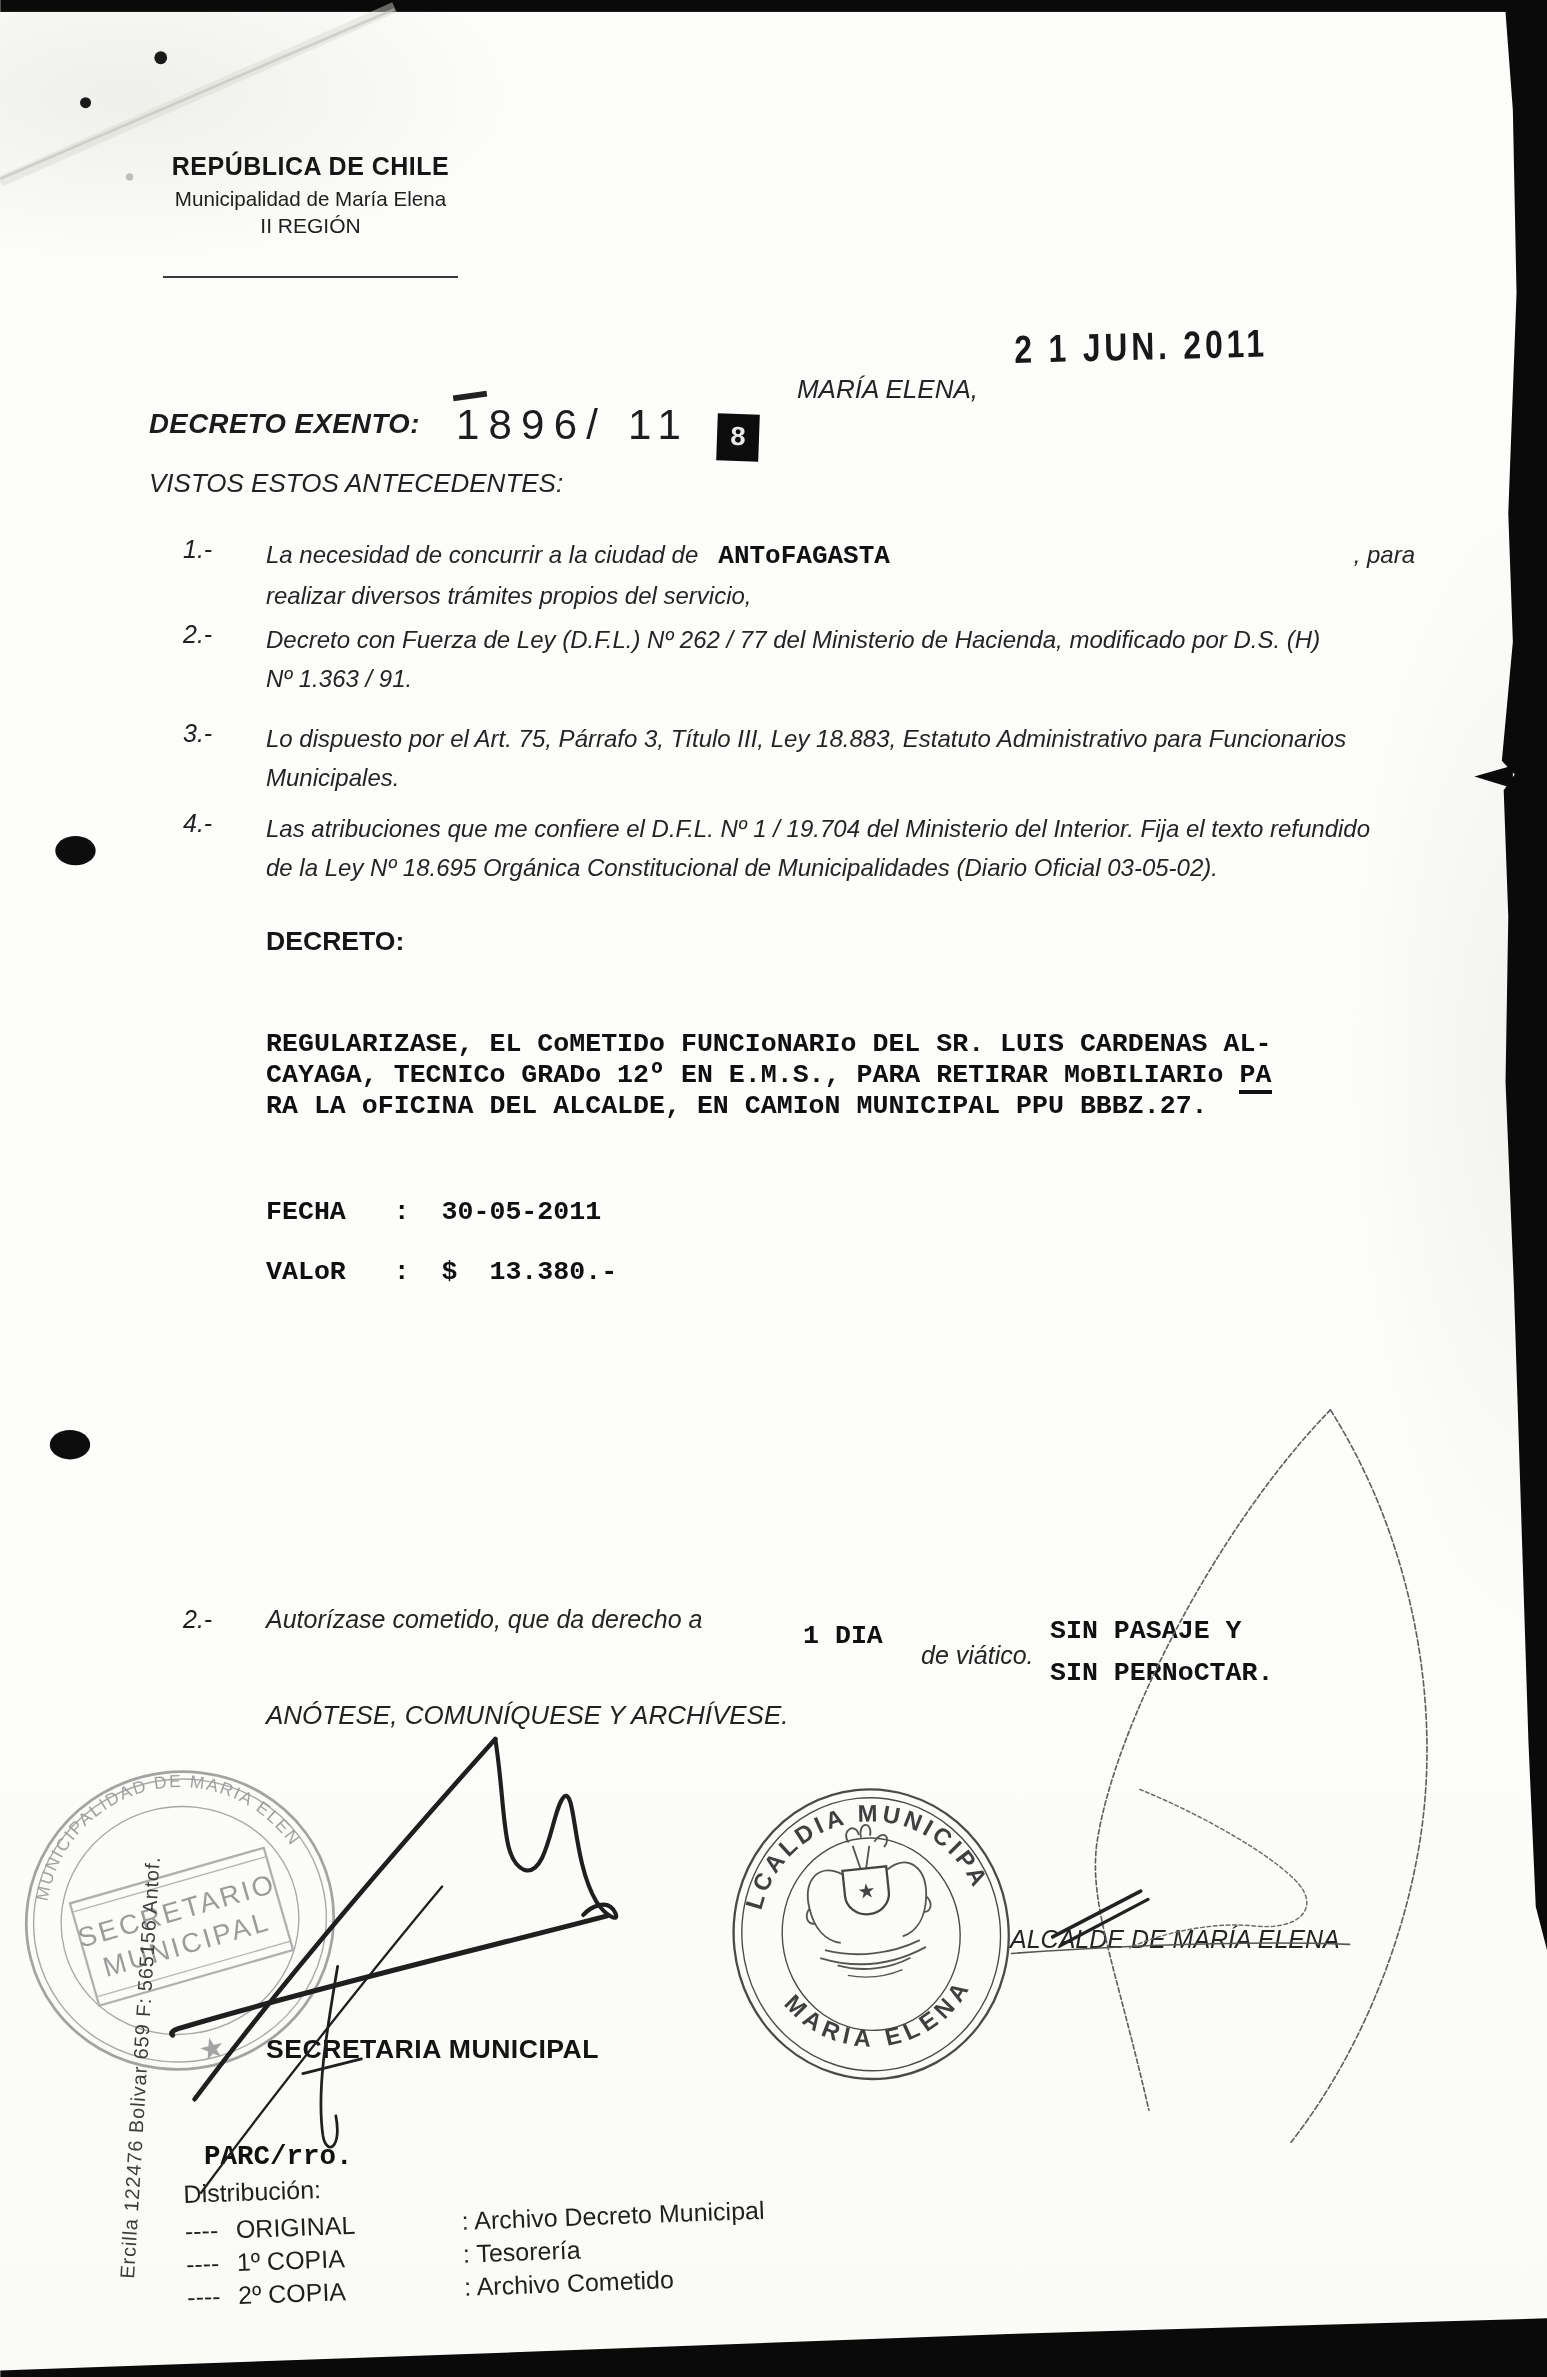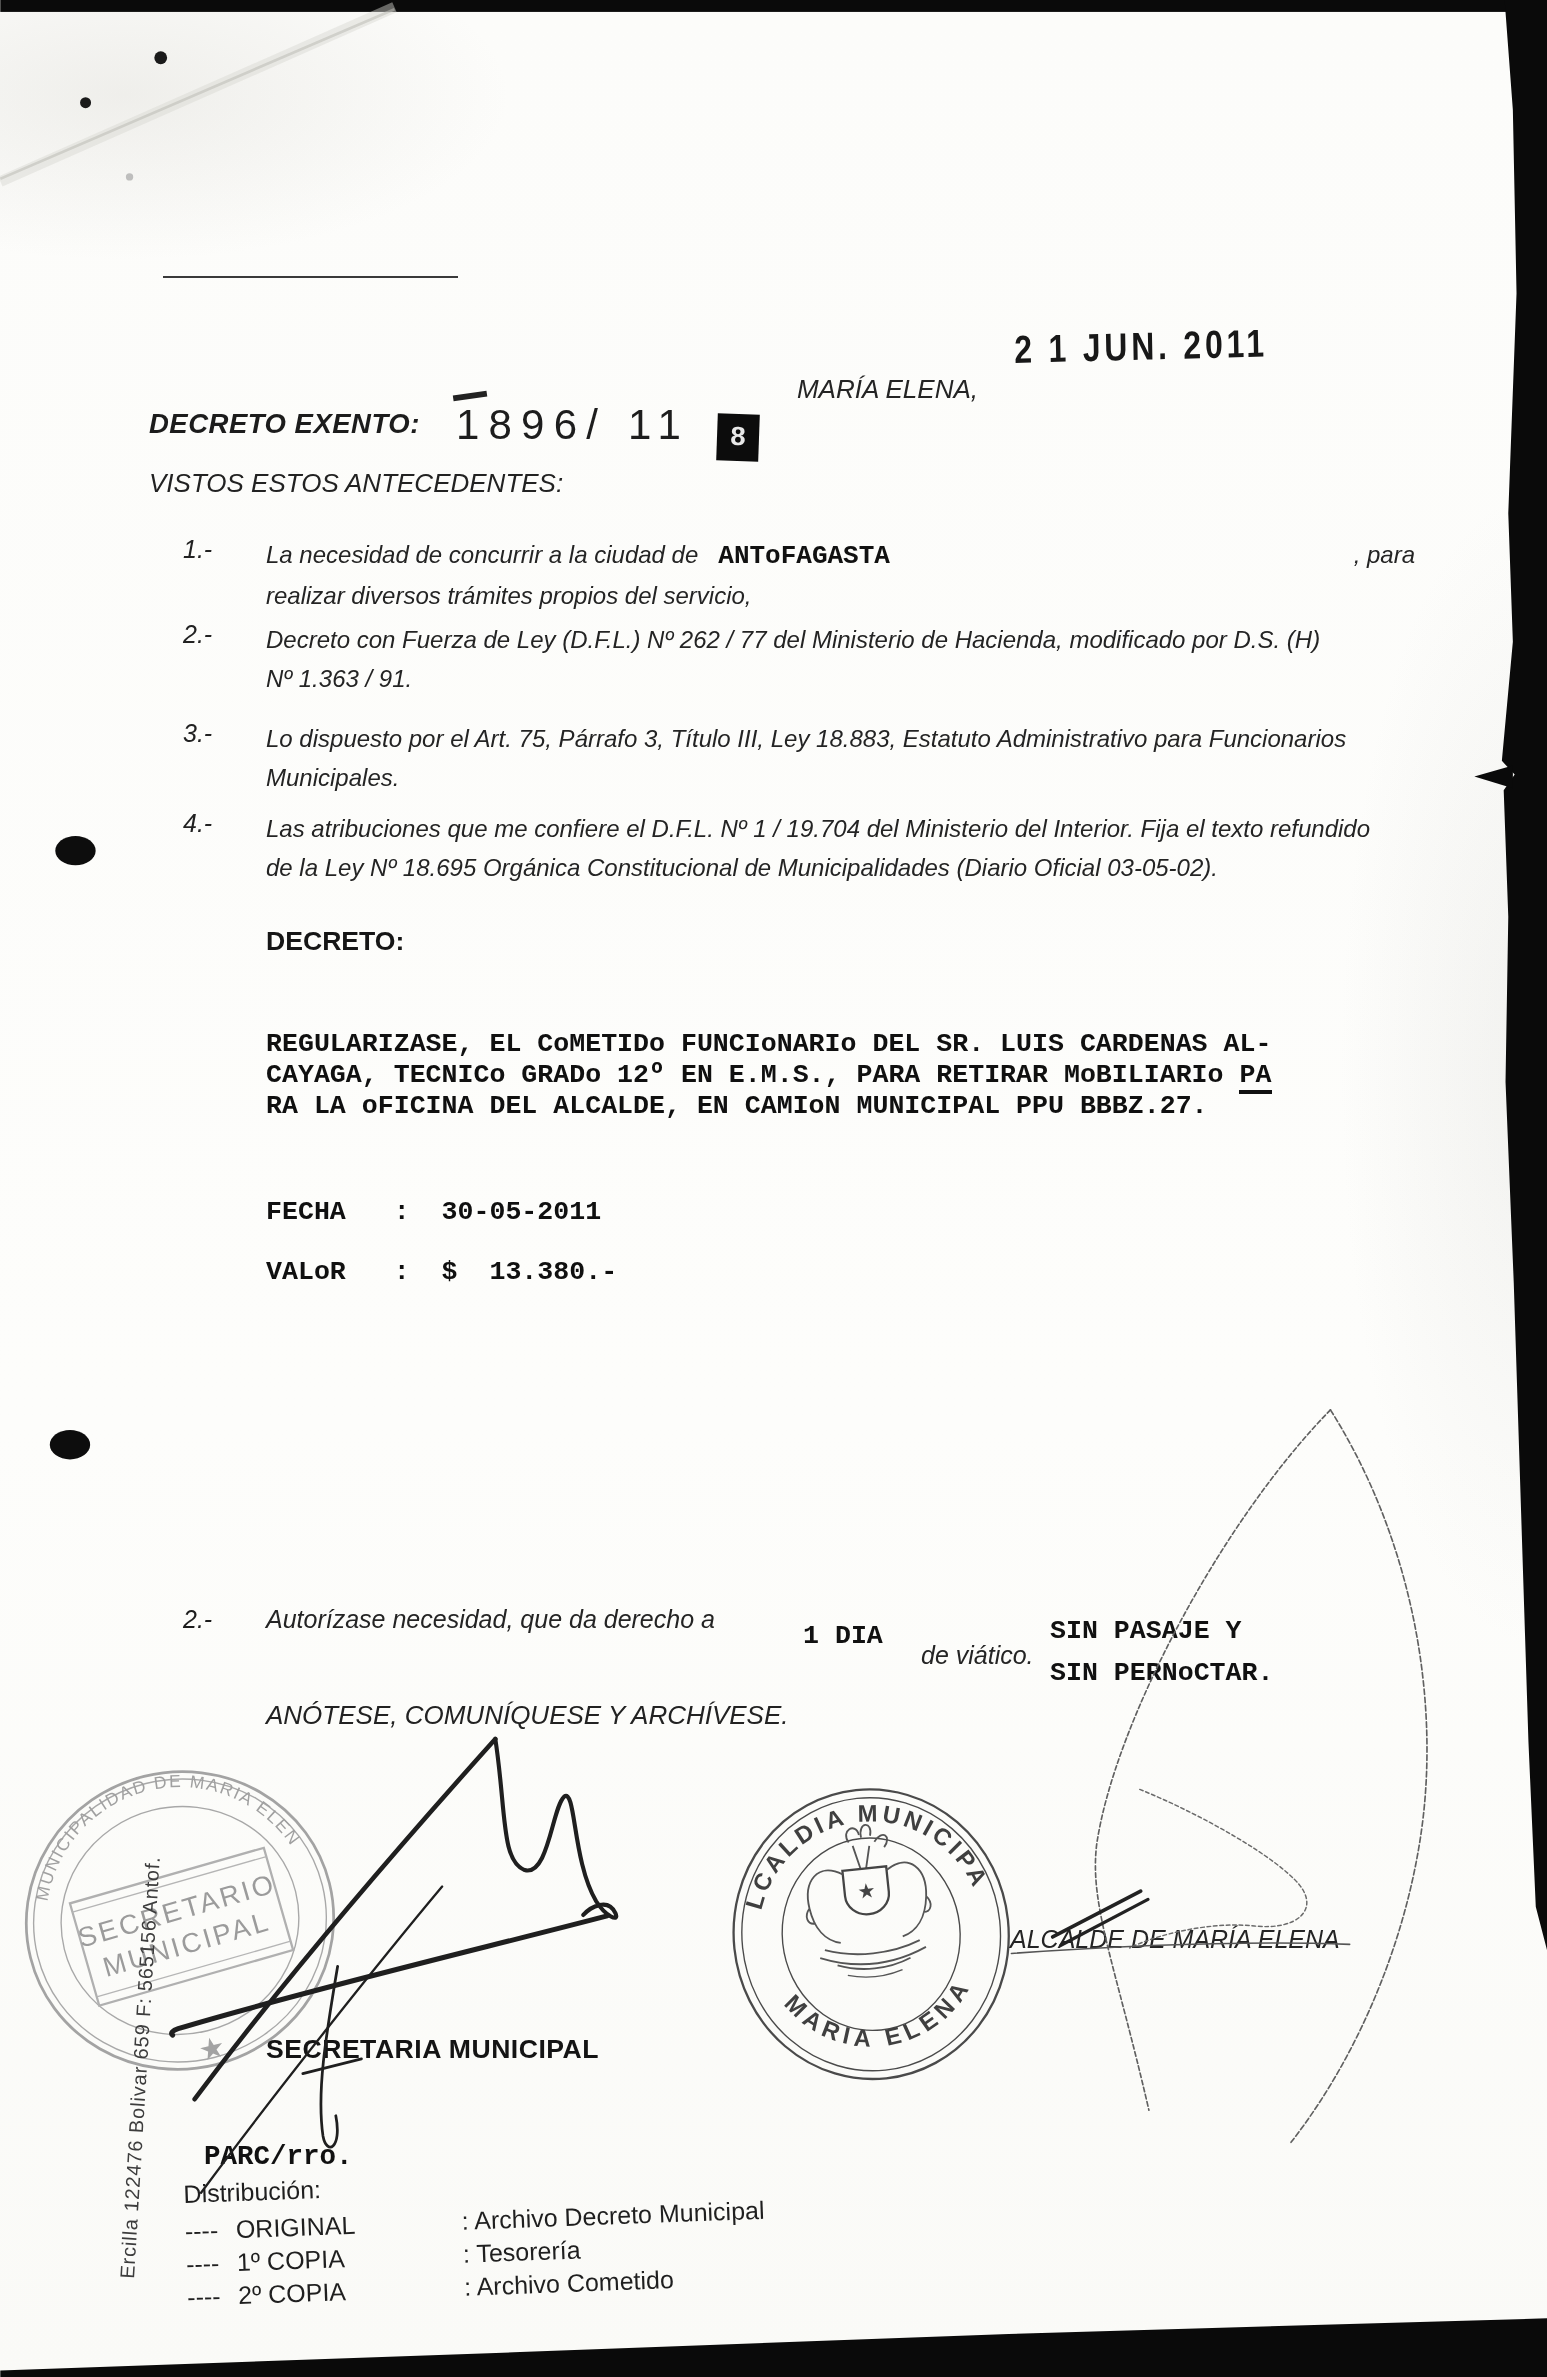--- a/index.html
+++ b/index.html
@@ -141,20 +141,25 @@
         <path d="M -24 -62 L 24 -62 L 24 -34 A 24 22 0 0 1 -24 -34 Z" stroke="#444" stroke-width="2.5"></path>
         <path d="M -24 -58 C -50 -75, -68 -55, -64 -25 C -61 -2, -50 12, -34 16 M -64 -25 C -71 -17, -68 -7, -59 -8"></path>
         <path d="M 24 -58 C 50 -75, 68 -55, 64 -25 C 61 -2, 50 12, 34 16 M 64 -25 C 71 -17, 68 -7, 59 -8"></path>
         <path d="M -52 22 C -20 34, 20 34, 52 22 M -58 30 C -20 46, 20 46, 58 30 M -40 40 C -15 50, 15 50, 40 40"></path>
         <path d="M -30 52 C -10 58, 10 58, 30 52" stroke-width="1.5"></path>
         <text x="0" y="-30" text-anchor="middle" font-size="22" fill="#444" stroke="none" font-family="DejaVu Sans, sans-serif">★</text>
       </g>
     </g>
   </svg>
 
+  <div class="abs hdr">
+    <div class="hdr-title">REPÚBLICA DE CHILE</div>
+    <div class="hdr-sub">Municipalidad de María Elena</div>
+    <div class="hdr-region">II REGIÓN</div>
+  </div>
   <div class="abs hdr-line"></div>
 
   <div class="abs place">MARÍA ELENA,</div>
   <div class="abs datestamp">2 1 JUN. 2011</div>
 
   <div class="abs decreto-exento">DECRETO EXENTO:</div>
   <div class="abs decree-num">1896/ 11</div>
   <div class="abs num-box">8</div>
   <div class="abs num-overline"></div>
 
@@ -190,21 +195,21 @@
 
   <div class="abs tline t1">REGULARIZASE, EL CoMETIDo FUNCIoNARIo DEL SR. LUIS CARDENAS AL-</div>
   <div class="abs tline t2">CAYAGA, TECNICo GRADo 12º EN E.M.S., PARA RETIRAR MoBILIARIo PA</div>
   <div class="abs tline t3">RA LA oFICINA DEL ALCALDE, EN CAMIoN MUNICIPAL PPU BBBZ.27.</div>
   <div class="abs pa-underline"></div>
 
   <div class="abs tbig fecha">FECHA   :  30-05-2011</div>
   <div class="abs tbig valor">VALoR   :  $  13.380.-</div>
 
   <div class="abs auth-num">2.-</div>
-  <div class="abs auth-pre">Autorízase necesidad, que da derecho a</div>
+  <div class="abs auth-pre">Autorízase cometido, que da derecho a</div>
   <div class="abs typed auth-days" style="font-size:26.6px">1 DIA</div>
   <div class="abs auth-mid">de viático.</div>
   <div class="abs typed auth-r1" style="font-size:26.6px">SIN PASAJE Y</div>
   <div class="abs typed auth-r2" style="font-size:26.6px">SIN PERNoCTAR.</div>
 
   <div class="abs anotese">ANÓTESE, COMUNÍQUESE Y ARCHÍVESE.</div>
 
   <div class="abs secretaria">SECRETARIA MUNICIPAL</div>
   <div class="abs typed parc">PARC/rro.</div>
   <div class="abs alcalde">ALCALDE DE MARÍA ELENA</div>

